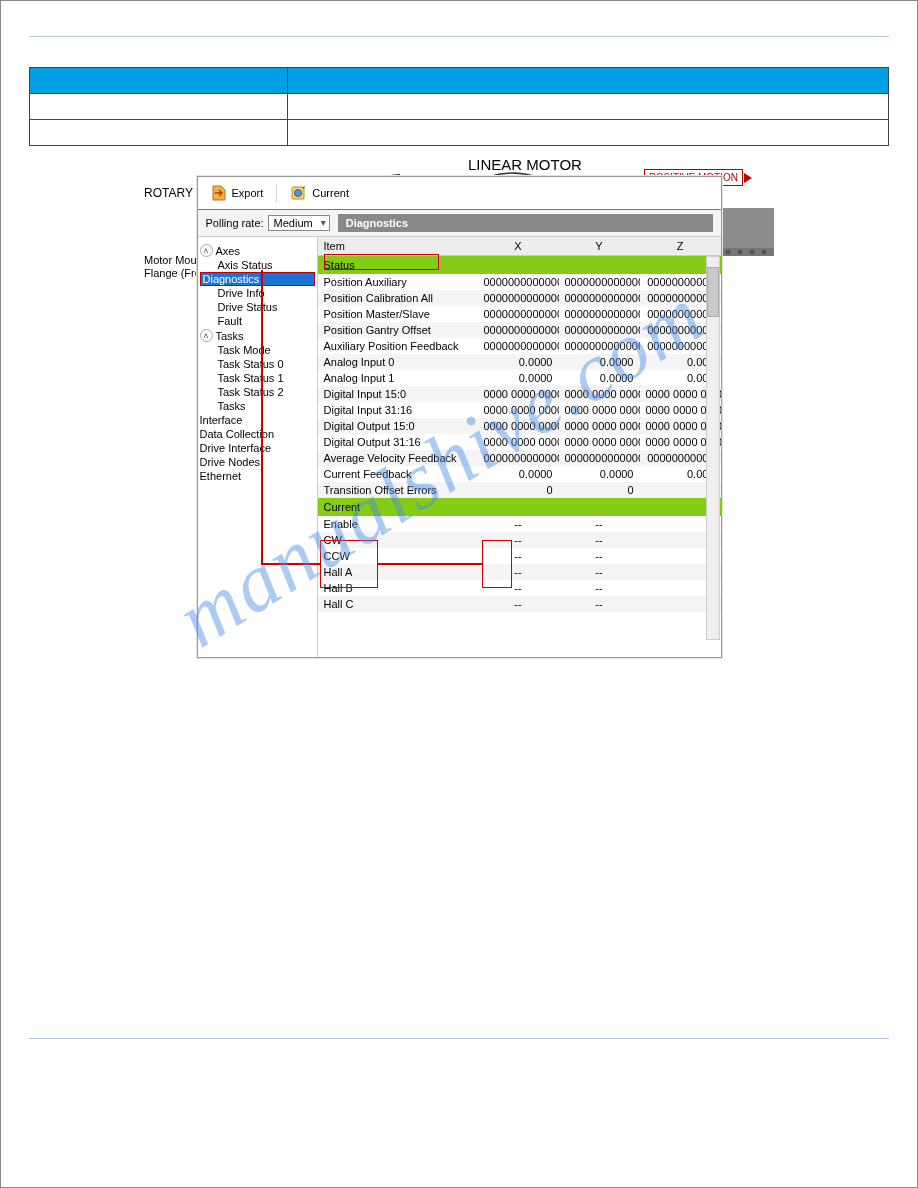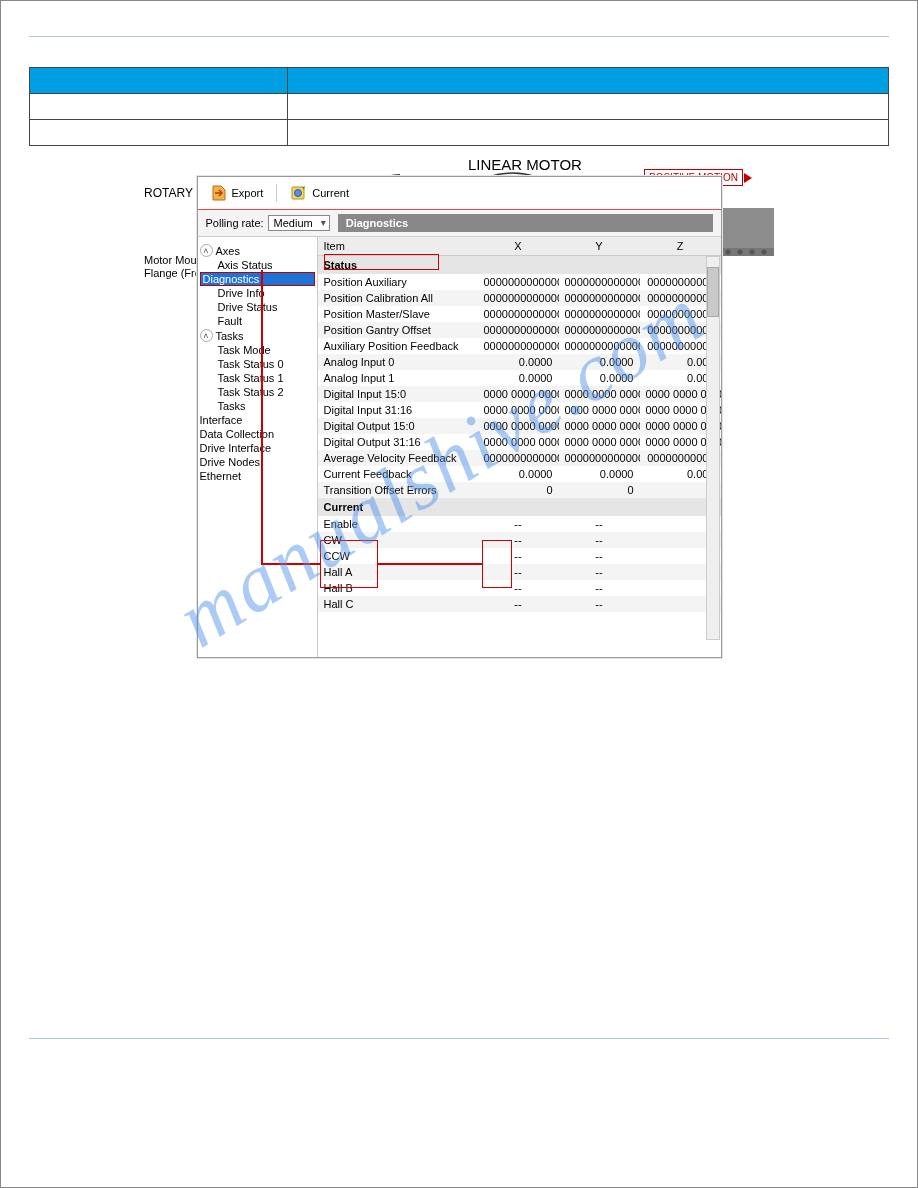--- a/index.html
+++ b/index.html
@@ -75,21 +75,21 @@
   .tree-indent1 { padding-left: 18px; }
   .expander { width:13px; height:13px; border:1px solid #aaa; border-radius:50%; display:inline-flex; align-items:center; justify-content:center; font-size:9px; color:#555; background:#fff; }
   
   .table-pane { flex:1; overflow:hidden; }
   .diag-table { width: 100%; border-collapse: collapse; font-size: 11px; table-layout:fixed; }
   .diag-table th { background:#ededed; text-align:center; font-weight:normal; padding:3px 6px; border-bottom:1px solid #ccc; }
   .diag-table th:first-child { text-align:left; width:160px; }
   .diag-table td { padding:2px 6px; white-space:nowrap; overflow:hidden; }
   .diag-table td.lbl { text-align:left; }
   .diag-table td.val { text-align:right; }
-  .section-row td { background:#e5e5e5; font-weight:bold; padding:3px 6px; }
+  .section-row td { background:#84cc16; font-weight:normal; padding:3px 6px; }
   .alt-row td { background:#f4f4f4; }
   .scrollbar-v { position:absolute; right:2px; top:62px; bottom:20px; width:14px; background:#efefef; border:1px solid #ccc; }
   .scroll-thumb { width:100%; height:50px; background:#c9c9c9; border:1px solid #aaa; margin-top:10px; }
 
   .rel-wrap { position:relative; }
 
   
   .red-annot { position:absolute; border:1.5px solid #c00; pointer-events:none; }
   .red-line { position:absolute; background:#c00; pointer-events:none; }
 

